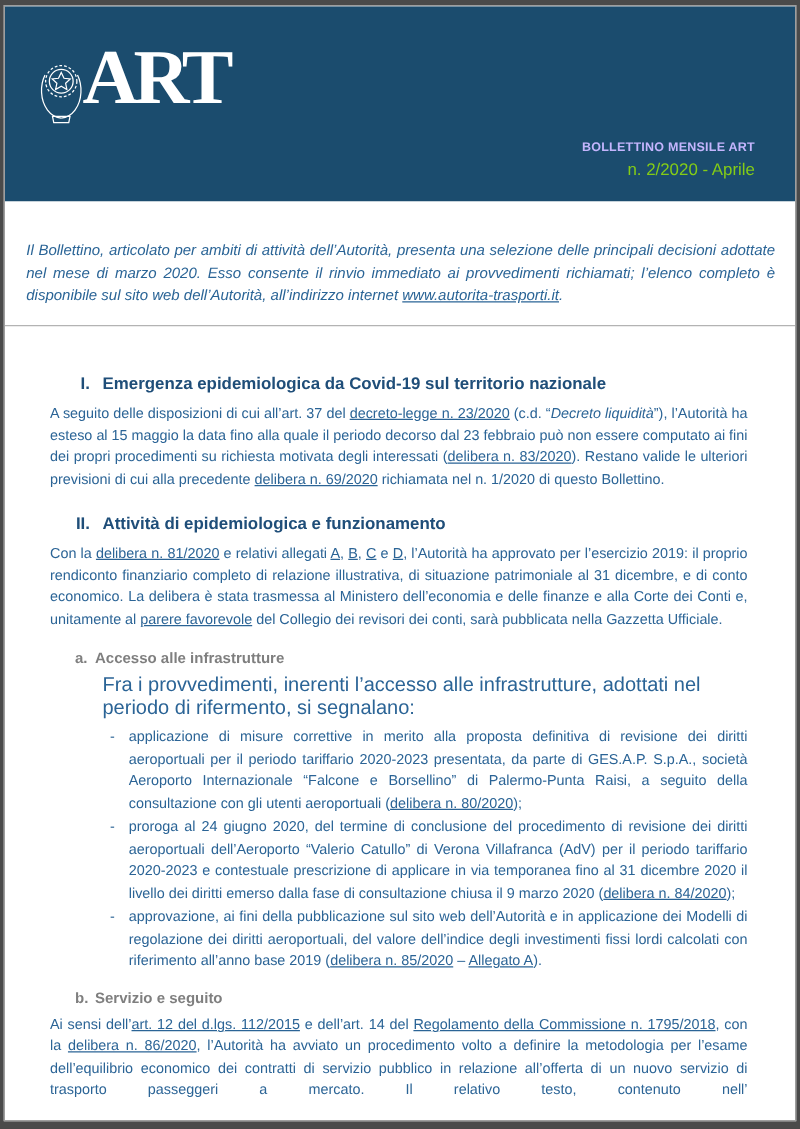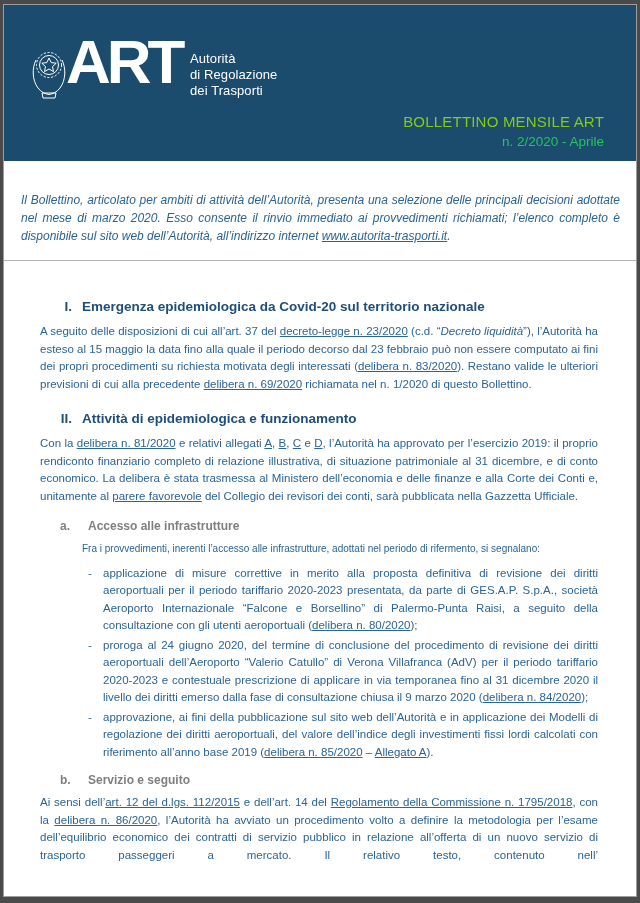--- a/index.html
+++ b/index.html
@@ -22,41 +22,41 @@
 
   
   .band{
     height:156px;
     background:#1b4c6e;
     position:relative;
   }
   .emblem{ position:absolute; left:25px; top:41px; }
   .art-mark{
     position:absolute; left:62px; top:26px;
-    font-family:Liberation Sans, sans-serif;
+    font-family:Liberation Serif, serif;
     font-weight:bold;
     font-size:62px; line-height:1;
     letter-spacing:-4px;
     color:#ffffff;
   }
   .logo-caption{
     position:absolute; left:186px; top:46px;
     color:#ffffff;
     font-size:13px; line-height:16px;
     letter-spacing:0.1px;
   }
   .band-right{
     position:absolute; right:32px; top:108px;
     text-align:right;
   }
   .bulletin-title{
-    color:#84cc16; font-weight:normal; font-size:15px; letter-spacing:0.2px;
+    color:#c4b5fd; font-weight:bold; font-size:10px; letter-spacing:0.2px;
   }
   .bulletin-number{
-    color:#22c55e; font-size:13.5px; margin-top:4px;
+    color:#84cc16; font-size:13.5px; margin-top:4px;
   }
 
   
   .intro{
     padding:30px 16px 15px 17px;
     font-style:italic;
     color:#2a6496;
     font-size:12px; line-height:18px;
     text-align:justify;
   }
@@ -89,26 +89,26 @@
 
   .sub-head{
     display:flex;
     padding-left:56px;
     color:#7f7f7f;
     font-weight:bold;
     font-size:12px;
     margin-top:12px; margin-bottom:7px;
   }
   .sub-label{ width:12px; flex:none; }
-  .sub-title{ margin-left:16px; }
+  .sub-title{ margin-left:4px; }
 
   .lead{
     margin:0 38px 7px 78px;
     color:#2b6496;
-    font-size:10px; line-height:17.5px;
+    font-size:16px; line-height:17.5px;
   }
 
   .bullets{ margin:0 38px 0 84px; }
   .bullet{
     display:flex;
     color:#2b6496;
     font-size:11.5px; line-height:17.5px;
     margin-bottom:2px;
   }
   .bullet-marker{ width:15px; flex:none; }
@@ -128,40 +128,35 @@
         <svg width="40" height="54" viewBox="0 0 40 54" fill="none" stroke="#ffffff" stroke-width="1">
           <circle cx="20" cy="19" r="12.5" stroke-dasharray="2.2 1.6"></circle>
           <circle cx="20" cy="19" r="9.5"></circle>
           <path d="M20 12 L22.2 16.6 L27.2 17.2 L23.5 20.6 L24.5 25.6 L20 23 L15.5 25.6 L16.5 20.6 L12.8 17.2 L17.8 16.6 Z"></path>
           <path d="M7 14 C3 22 3 34 9 42 C12 46 16 48 20 48.5"></path>
           <path d="M33 14 C37 22 37 34 31 42 C28 46 24 48 20 48.5"></path>
           <path d="M13 47 L27 47 L26 52 L14 52 Z"></path>
         </svg>
       </span>
       <span class="art-mark">ART</span>
-      <span class="logo-caption">
-        <span style="display:block">Autorità</span>
-        <span style="display:block">di Regolazione</span>
-        <span style="display:block">dei Trasporti</span>
-      </span>
       <div class="band-right">
         <div class="bulletin-title">BOLLETTINO MENSILE ART</div>
         <div class="bulletin-number">n. 2/2020 - Aprile</div>
       </div>
     </div>
 
     <div class="intro"><span>Il Bollettino, articolato per ambiti di attività dell’Autorità, presenta una selezione delle principali decisioni adottate nel mese di marzo 2020. Esso consente il rinvio immediato ai provvedimenti richiamati; l’elenco completo è disponibile sul sito web dell’Autorità, all’indirizzo internet </span><span class="lnk">www.autorita-trasporti.it</span><span>.</span></div>
     <div class="divider"></div>
 
     <div class="content">
 
       <div class="section-1">
         <div class="sec-head">
           <span class="sec-num">I.</span>
-          <span class="sec-title">Emergenza epidemiologica da Covid-20 sul territorio nazionale</span>
+          <span class="sec-title">Emergenza epidemiologica da Covid-19 sul territorio nazionale</span>
         </div>
         <div class="para"><span>A seguito delle disposizioni di cui all’art. 37 del </span><span class="lnk">decreto-legge n. 23/2020</span><span> (c.d. “</span><span class="it">Decreto liquidità</span><span>”), l’Autorità ha esteso al 15 maggio la data fino alla quale il periodo decorso dal 23 febbraio può non essere computato ai fini dei propri procedimenti su richiesta motivata degli interessati (</span><span class="lnk">delibera n. 83/2020</span><span>). Restano valide le ulteriori previsioni di cui alla precedente </span><span class="lnk">delibera n. 69/2020</span><span> richiamata nel n. 1/2020 di questo Bollettino.</span></div>
       </div>
 
       <div class="section-2">
         <div class="sec-head">
           <span class="sec-num">II.</span>
           <span class="sec-title">Attività di epidemiologica e funzionamento</span>
         </div>
         <div class="para"><span>Con la </span><span class="lnk">delibera n. 81/2020</span><span> e relativi allegati </span><span class="lnk">A</span><span>, </span><span class="lnk">B</span><span>, </span><span class="lnk">C</span><span> e </span><span class="lnk">D</span><span>, l’Autorità ha approvato per l’esercizio 2019: il proprio rendiconto finanziario completo di relazione illustrativa, di situazione patrimoniale al 31 dicembre, e di conto economico. La delibera è stata trasmessa al Ministero dell’economia e delle finanze e alla Corte dei Conti e, unitamente al </span><span class="lnk">parere favorevole</span><span> del Collegio dei revisori dei conti, sarà pubblicata nella Gazzetta Ufficiale.</span></div>

